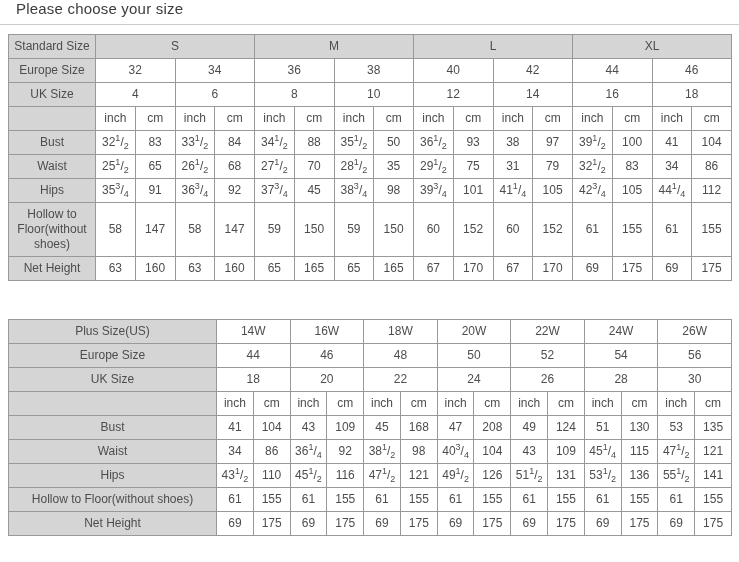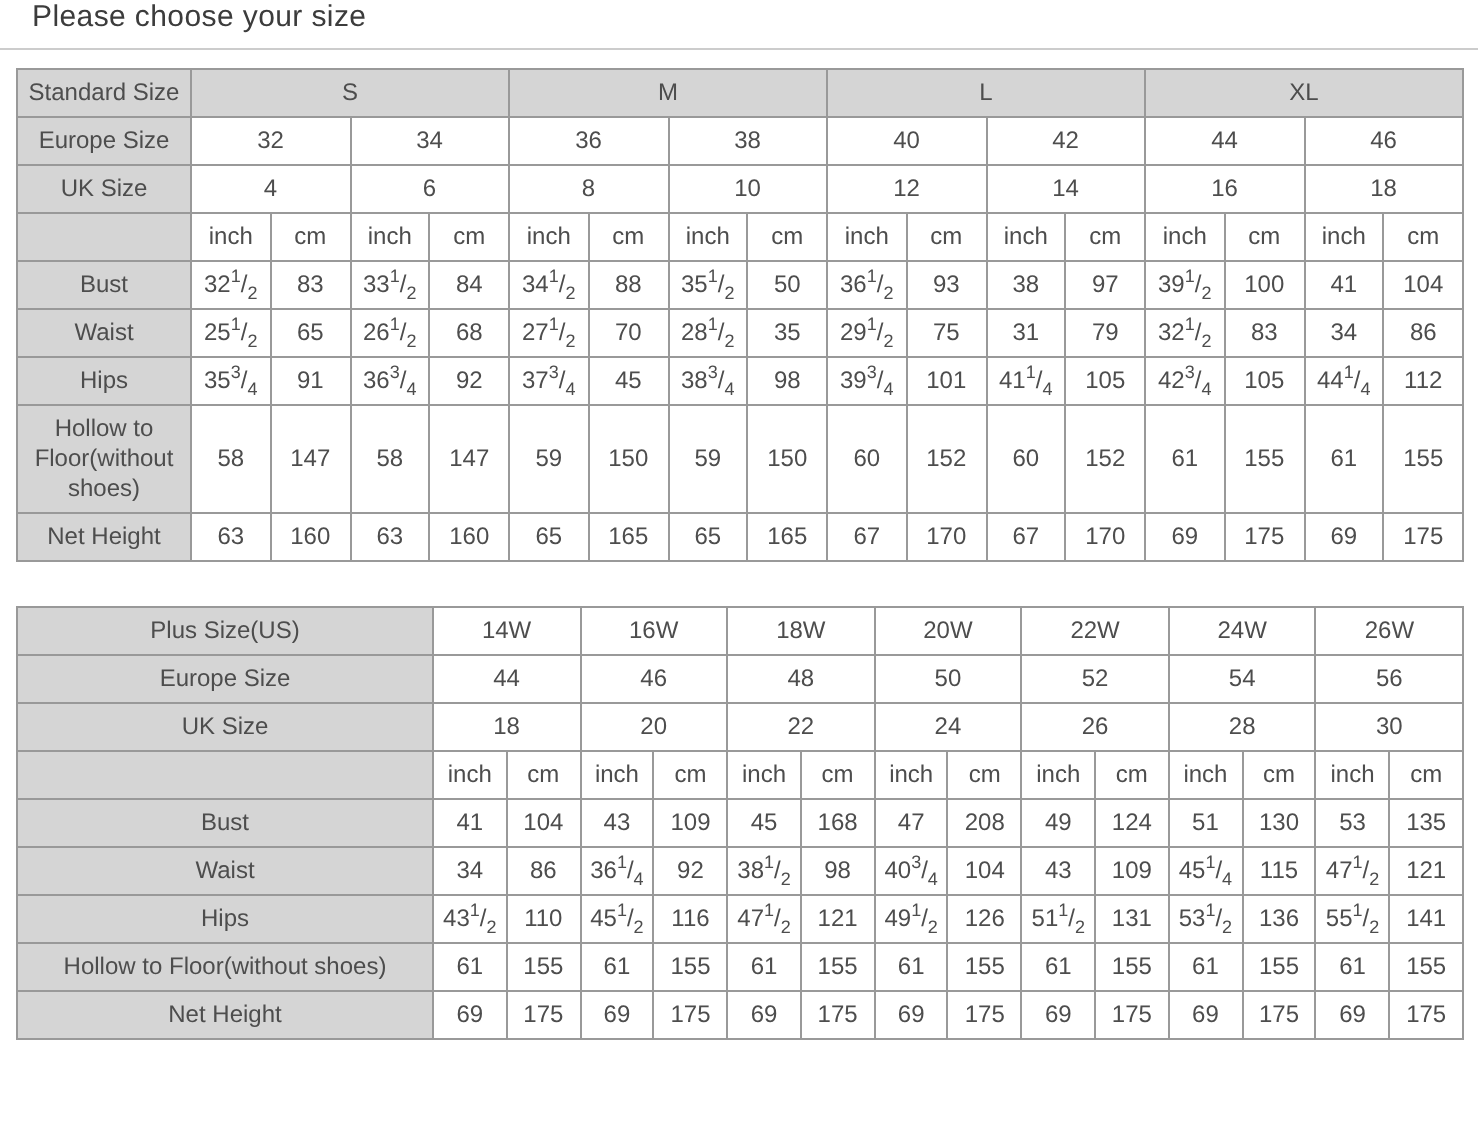--- a/index.html
+++ b/index.html
@@ -28,21 +28,21 @@
     border:none;
     border-top:1px solid var(--divider);
     margin:0;
   }
   table{
     border-collapse:collapse;
     table-layout:fixed;
     width:724px;
     margin:9px 0 0 8px;
   }
-  table.plus{margin-top:22px;}
+  table.plus{margin-top:38px;}
   td{
     border:1px solid var(--border);
     text-align:center;
     vertical-align:middle;
     font-size:12px;
     color:var(--text);
     padding:4px 1px;
     background:var(--cell-bg);
     line-height:1.25;
   }

